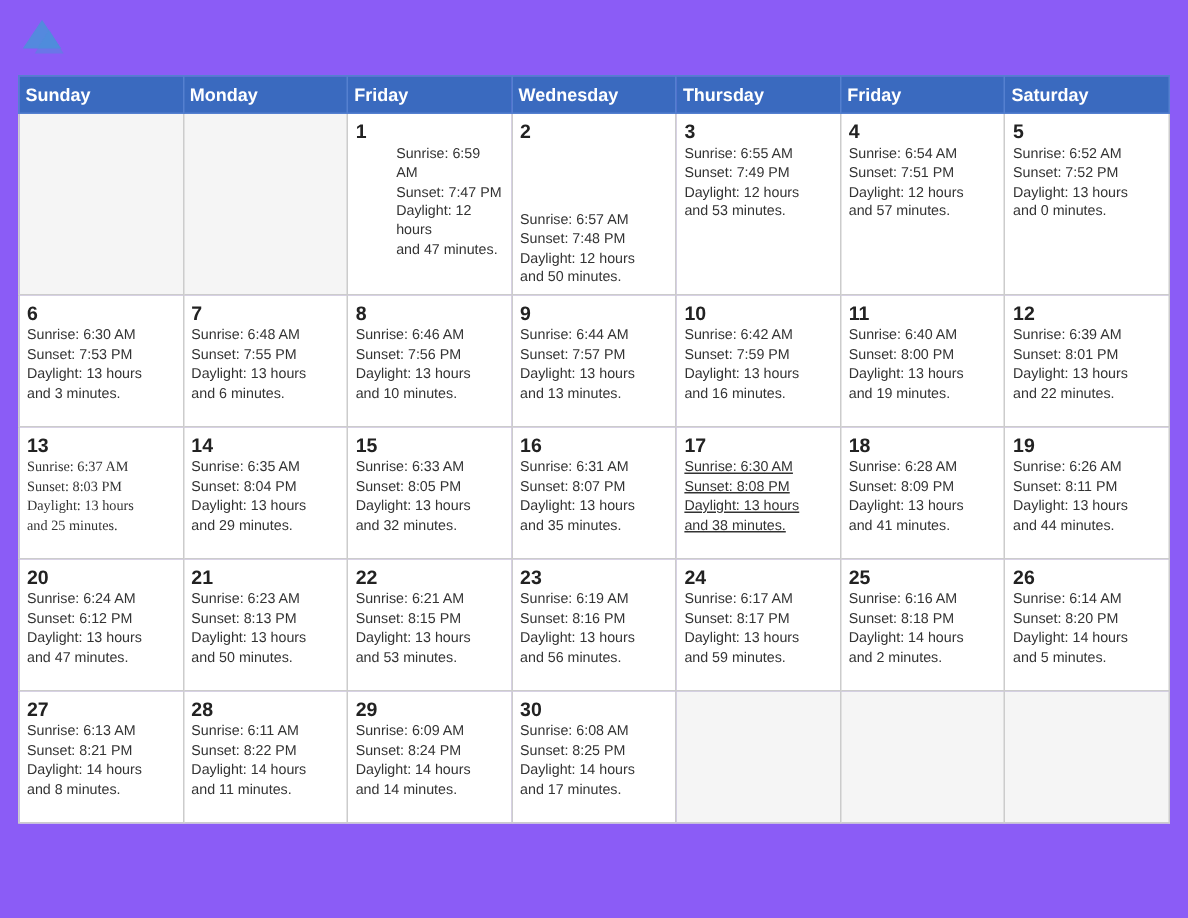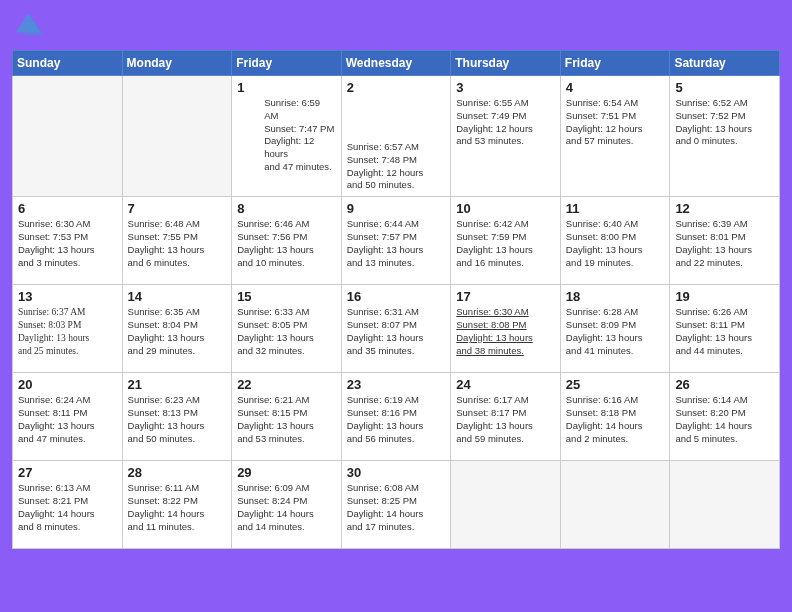--- a/index.html
+++ b/index.html
@@ -260,21 +260,21 @@
             <div class="day-detail" style="white-space: pre-line;">Sunrise: 6:26 AM
 Sunset: 8:11 PM
 Daylight: 13 hours
 and 44 minutes.</div>
           </td>
         </tr>
         <tr>
           <td>
             <span class="day-num">20</span>
             <div class="day-detail" style="white-space: pre-line;">Sunrise: 6:24 AM
-Sunset: 8:11 PM
+Sunset: 6:12 PM
 Daylight: 13 hours
 and 47 minutes.</div>
           </td>
           <td>
             <span class="day-num">21</span>
             <div class="day-detail" style="white-space: pre-line;">Sunrise: 6:23 AM
 Sunset: 8:13 PM
 Daylight: 13 hours
 and 50 minutes.</div>
           </td>

